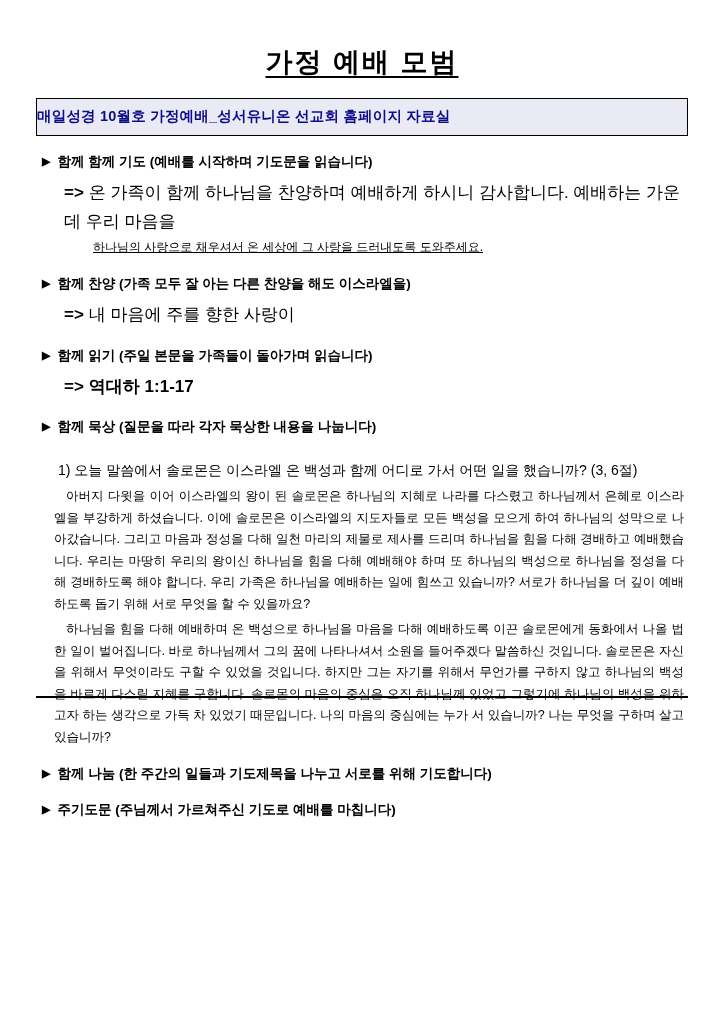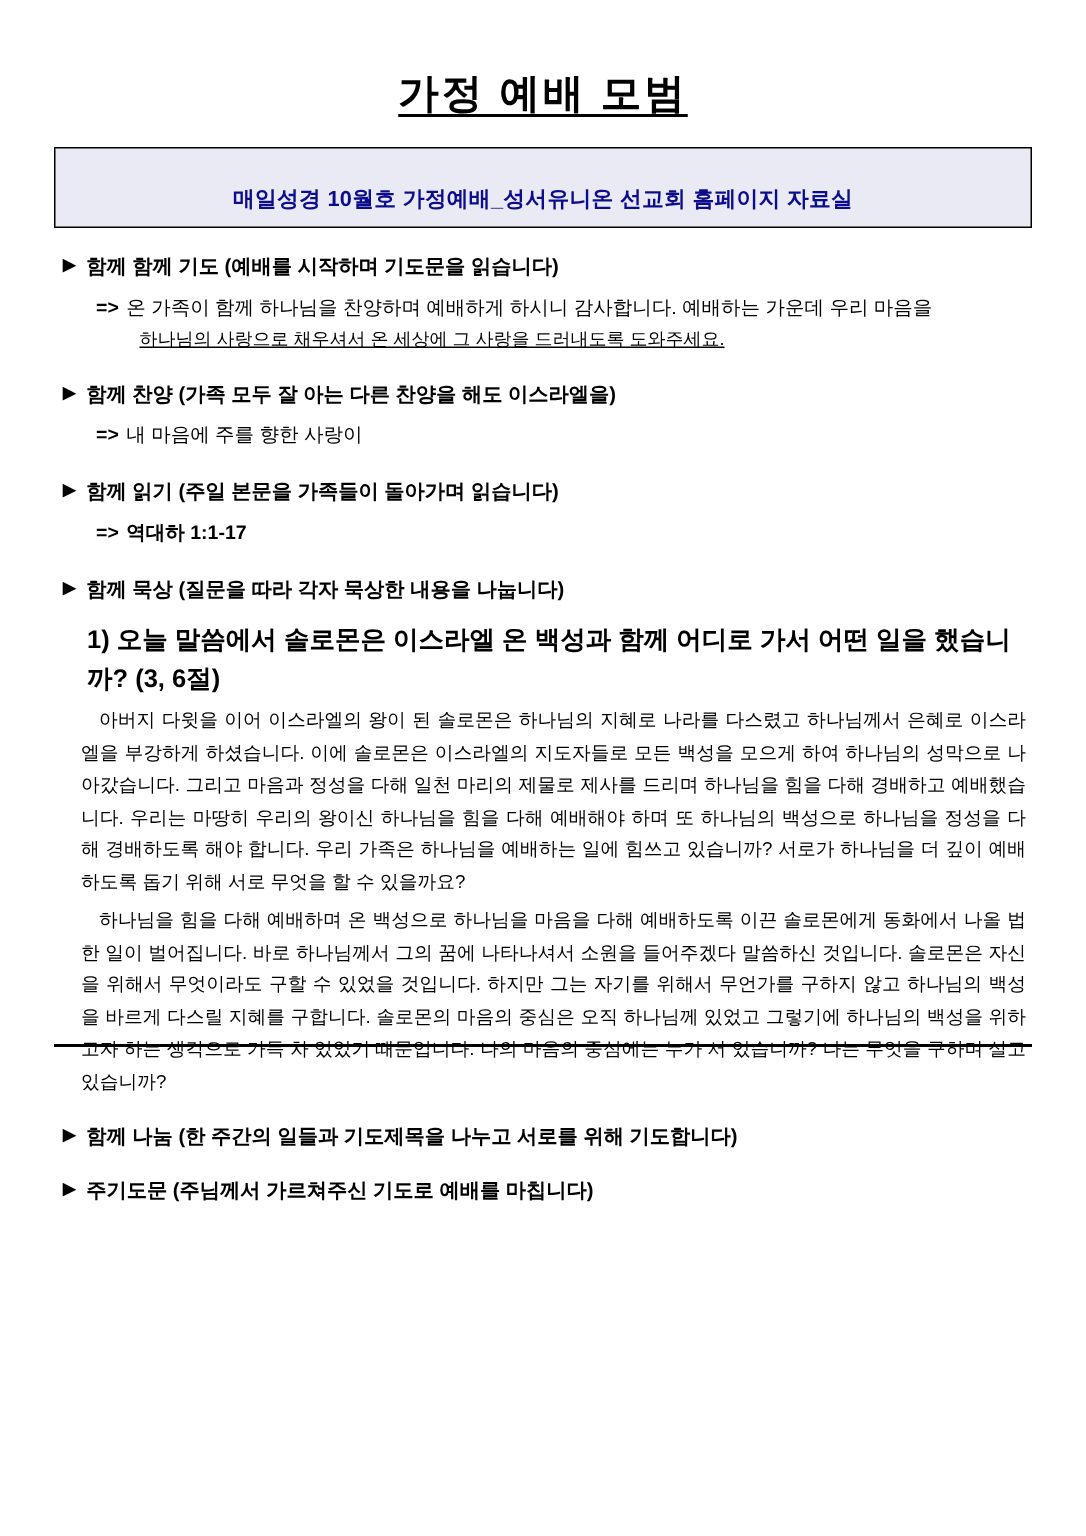--- a/index.html
+++ b/index.html
@@ -36,25 +36,25 @@
     text-align: right;
     font-size: 15px;
     font-weight: bold;
     margin: 24px 4px 0 0;
     letter-spacing: 0.3px;
   }
   .banner {
     margin: 18px 0 0 0;
     border: 1px solid #000000;
     background: #e9eaf4;
-    text-align: center;
+    text-align: left;
     font-size: 14.5px;
     font-weight: bold;
     color: #0c0c8c;
-    padding: 24px 0 9px 0;
+    padding: 8px 0 9px 0;
     letter-spacing: 0.2px;
   }
   .section {
     margin-top: 17px;
   }
   .sec-head {
     font-size: 13.5px;
     font-weight: bold;
     line-height: 1.4;
     display: flex;
@@ -62,43 +62,43 @@
     gap: 7px;
     padding-left: 6px;
   }
   .tri {
     color: #000;
     font-size: 11px;
     line-height: 1.55;
     flex: 0 0 auto;
   }
   .arrow-line {
-    font-size: 13px;
+    font-size: 17px;
     line-height: 1.75;
     padding-left: 28px;
     margin-top: 6px;
   }
   .arrow-line .arw {
     font-weight: bold;
     margin-right: 5px;
   }
   .arrow-line.bold {
     font-weight: bold;
   }
   .cont-line {
     font-size: 12px;
     line-height: 1.75;
     padding-left: 57px;
     text-decoration: underline;
   }
   .q-head {
-    font-size: 17px;
-    font-weight: bold;
+    font-size: 14px;
+    font-weight: normal;
     padding-left: 22px;
-    margin-top: 11px;
+    margin-top: 23px;
     line-height: 1.55;
   }
   .para {
     font-size: 12.5px;
     line-height: 1.72;
     text-align: justify;
     text-justify: inter-ideograph;
     padding-left: 18px;
     padding-right: 4px;
     margin-top: 4px;

